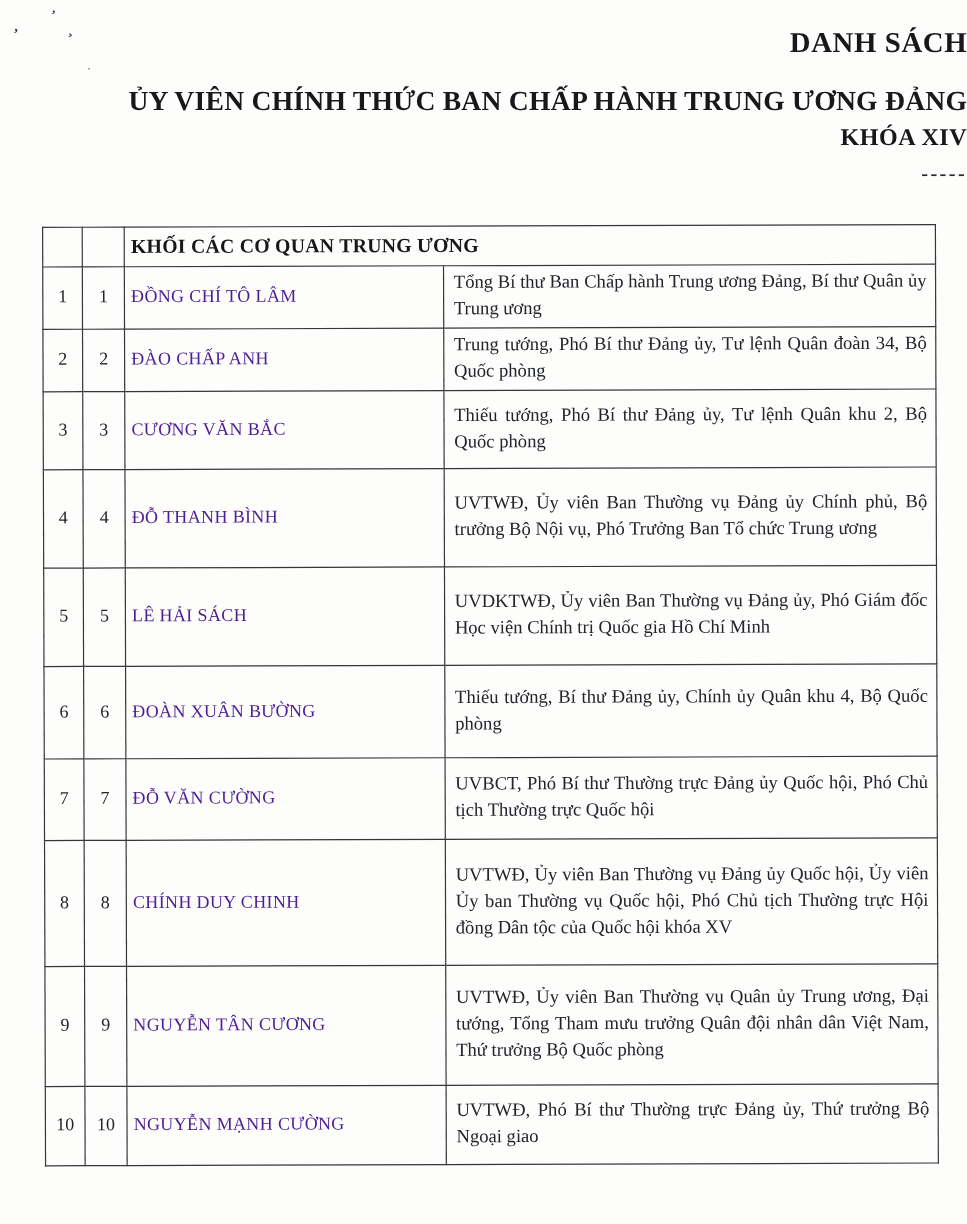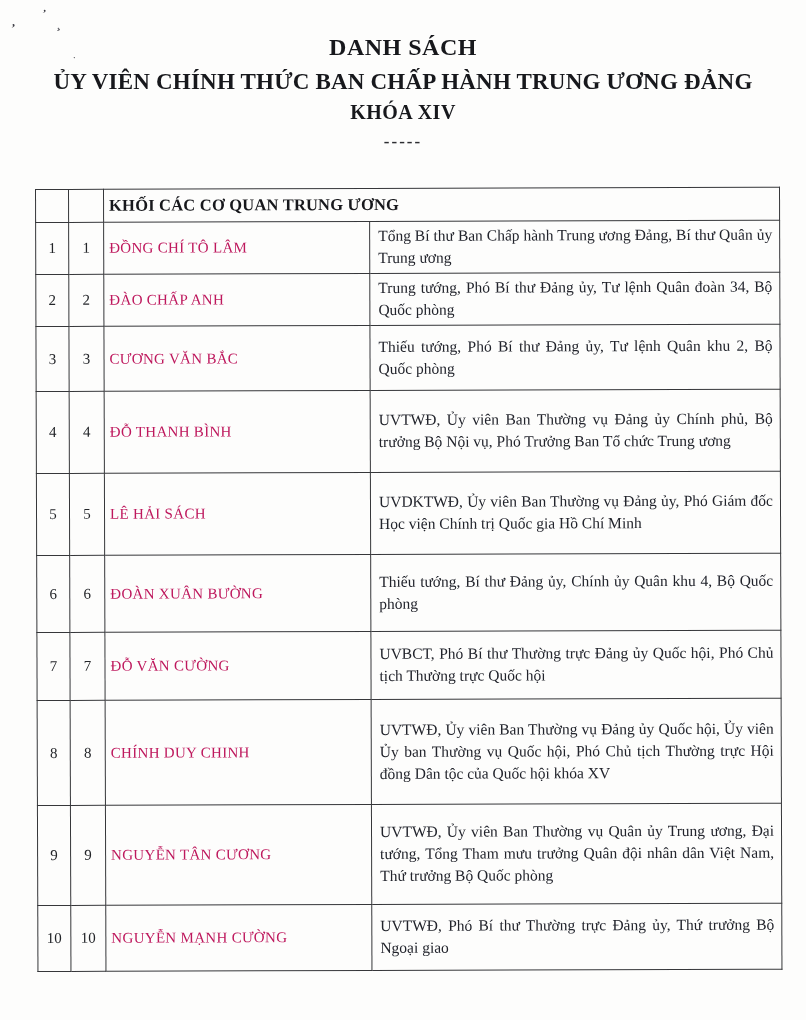--- a/index.html
+++ b/index.html
@@ -24,27 +24,27 @@
     font-weight: bold;
     line-height: 1;
     user-select: none;
   }
   .speck.s1 { left: 11px;  top: 22px; transform: rotate(8deg); font-size: 12px; }
   .speck.s2 { left: 42px;  top: 8px;  transform: rotate(14deg); }
   .speck.s3 { left: 56px;  top: 17px; font-size: 13px; transform: rotate(-4deg); }
   .speck.s4 { left: 73px;  top: 54px; font-size: 8px; opacity: .75; }
 
   .title-block {
-    text-align: center;
-    padding-top: 34px;
+    text-align: right;
+    padding-top: 23px;
     font-weight: bold;
     color: #17181c;
   }
   .title-line1 { font-size: 24px; letter-spacing: .5px; }
-  .title-line2 { font-size: 23px; margin-top: 8px; letter-spacing: .2px; }
+  .title-line2 { font-size: 23px; margin-top: 22px; letter-spacing: .2px; }
   .title-line3 { font-size: 20px; margin-top: 6px; letter-spacing: .5px; }
   .title-divider {
     font-size: 17px;
     letter-spacing: 2px;
     margin-top: 8px;
     color: #2c2d31;
   }
 
   table.members {
     position: absolute;
@@ -75,21 +75,21 @@
     font-weight: bold;
     font-size: 16.5px;
     padding: 2px 4px 2px 5px;
     letter-spacing: .2px;
     color: #17181c;
   }
   td.cell-name {
     font-size: 15px;
     padding: 2px 4px 2px 5px;
     letter-spacing: .3px;
-    color: #be185d;
+    color: #4c1d95;
     white-space: nowrap;
   }
   td.cell-pos {
     font-size: 15.5px;
     line-height: 1.42;
     padding: 3px 7px 4px 8px;
     text-align: justify;
     text-justify: inter-word;
     color: #22242c;
   }

